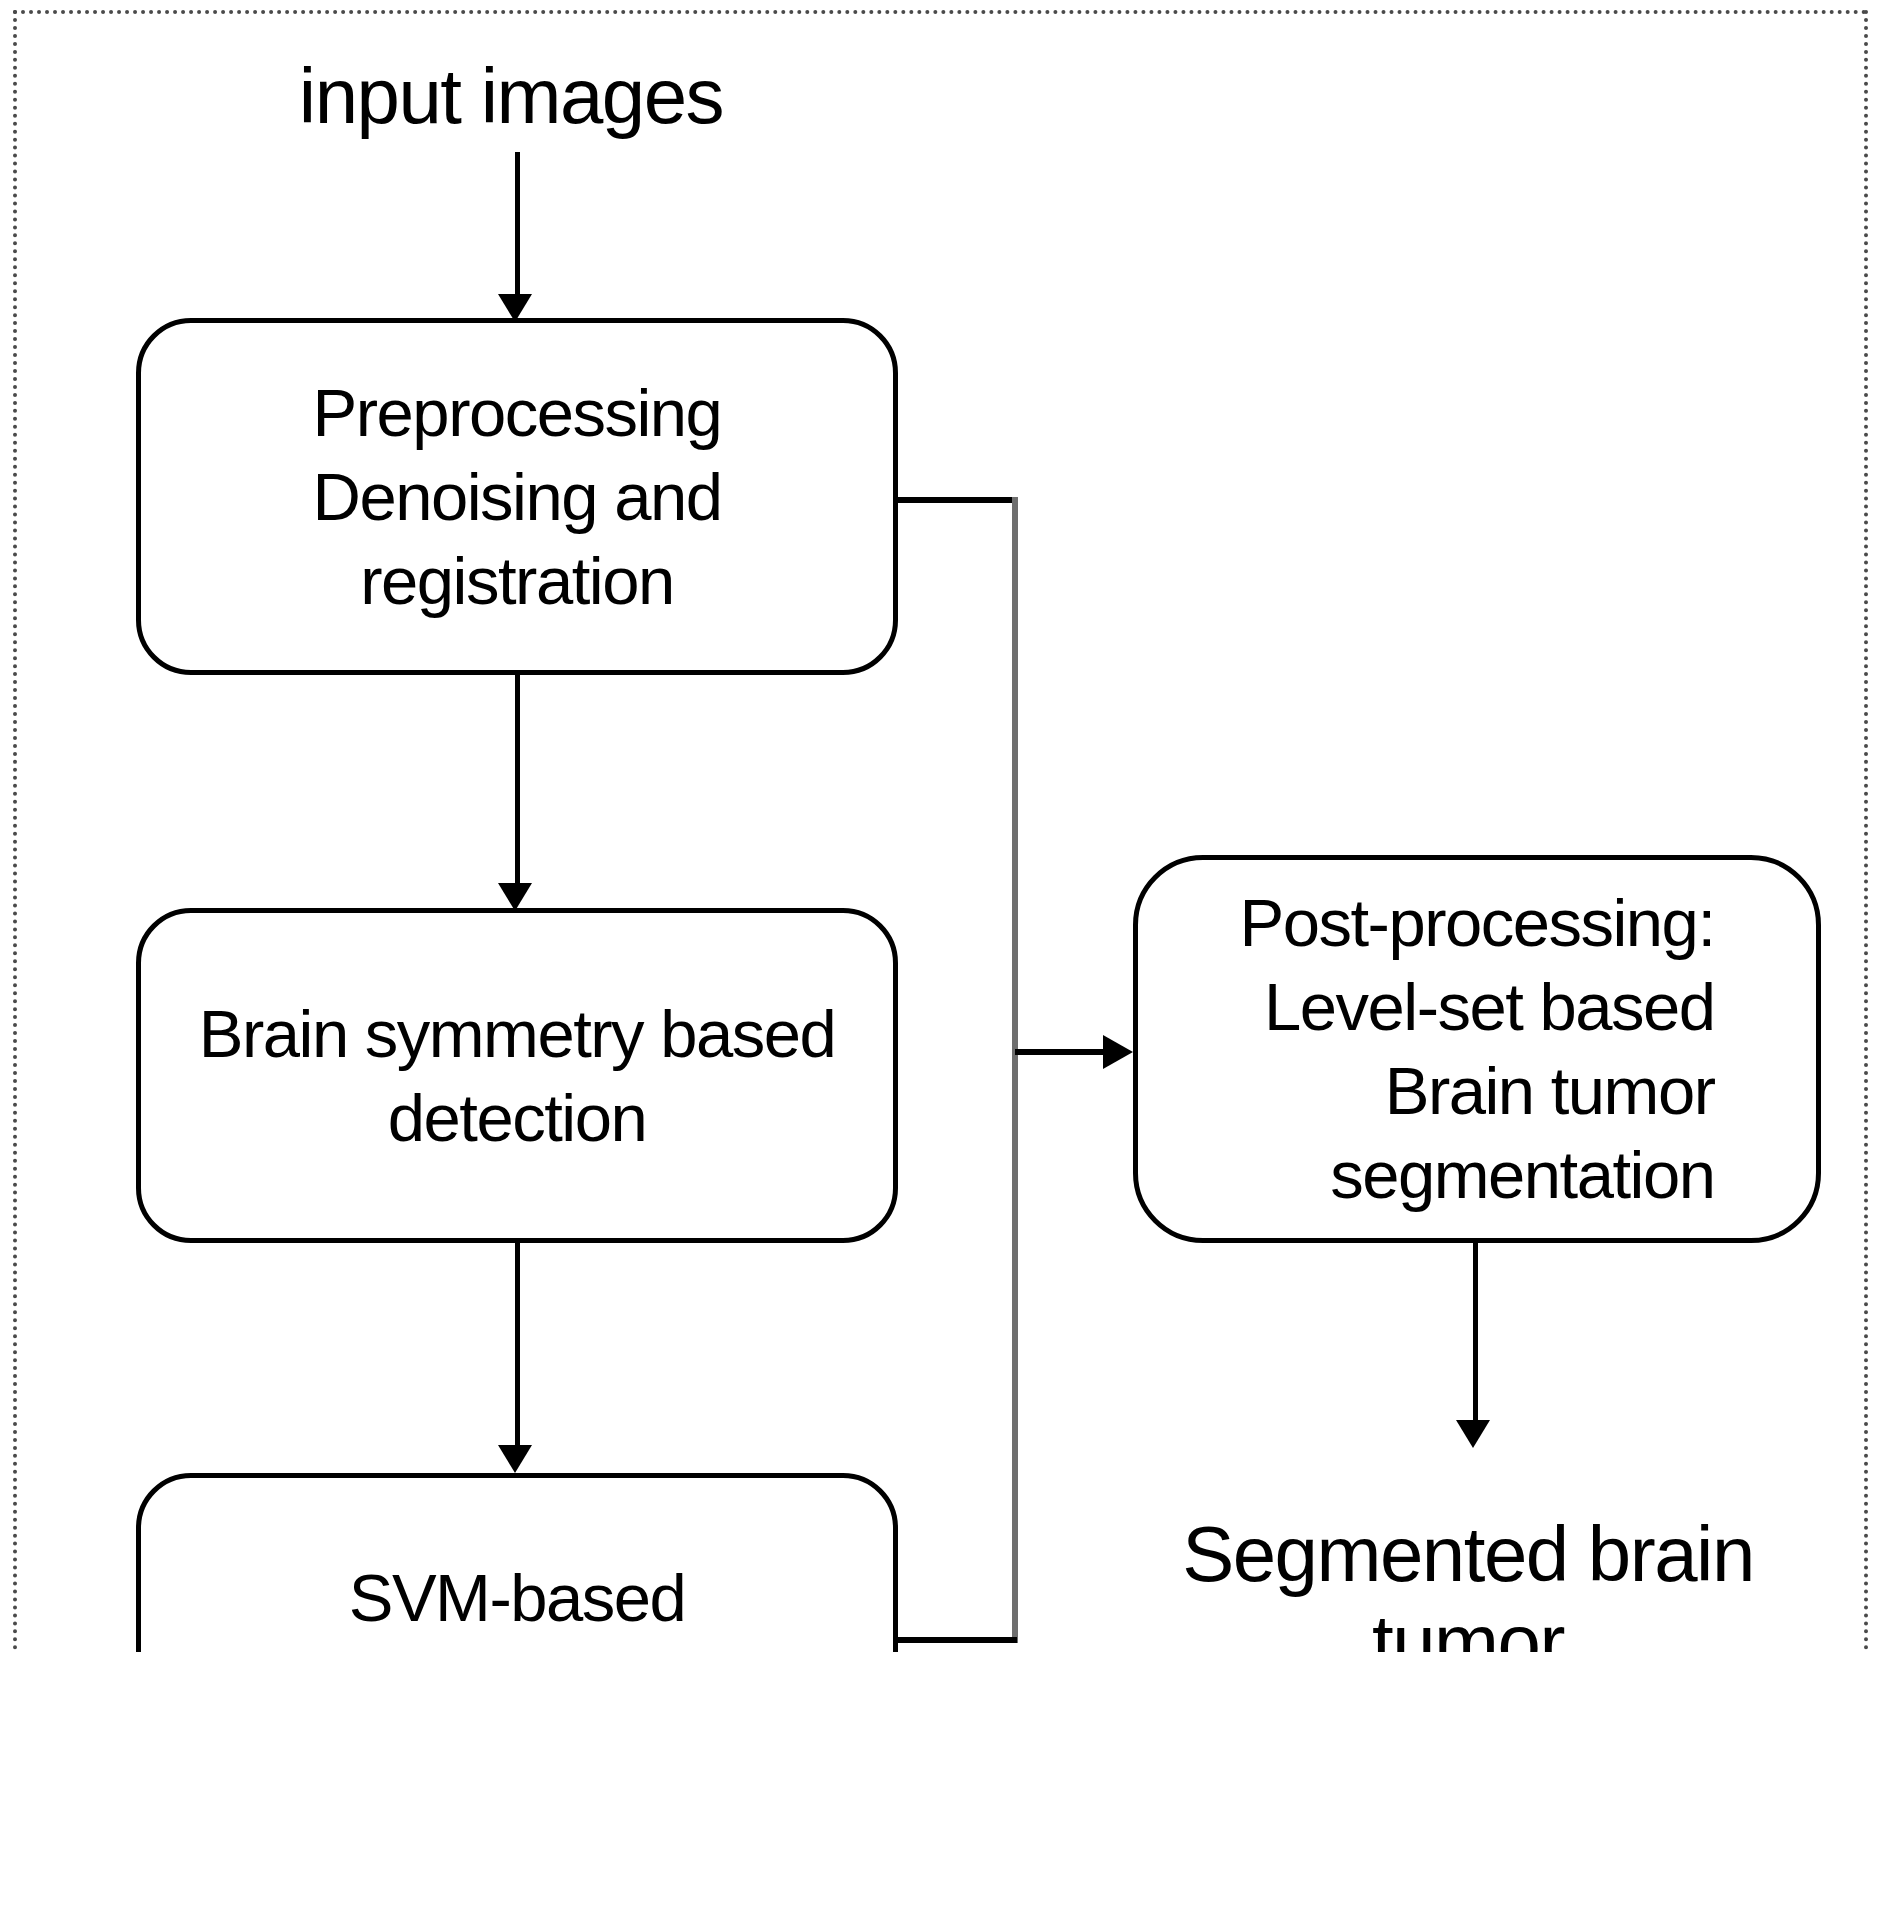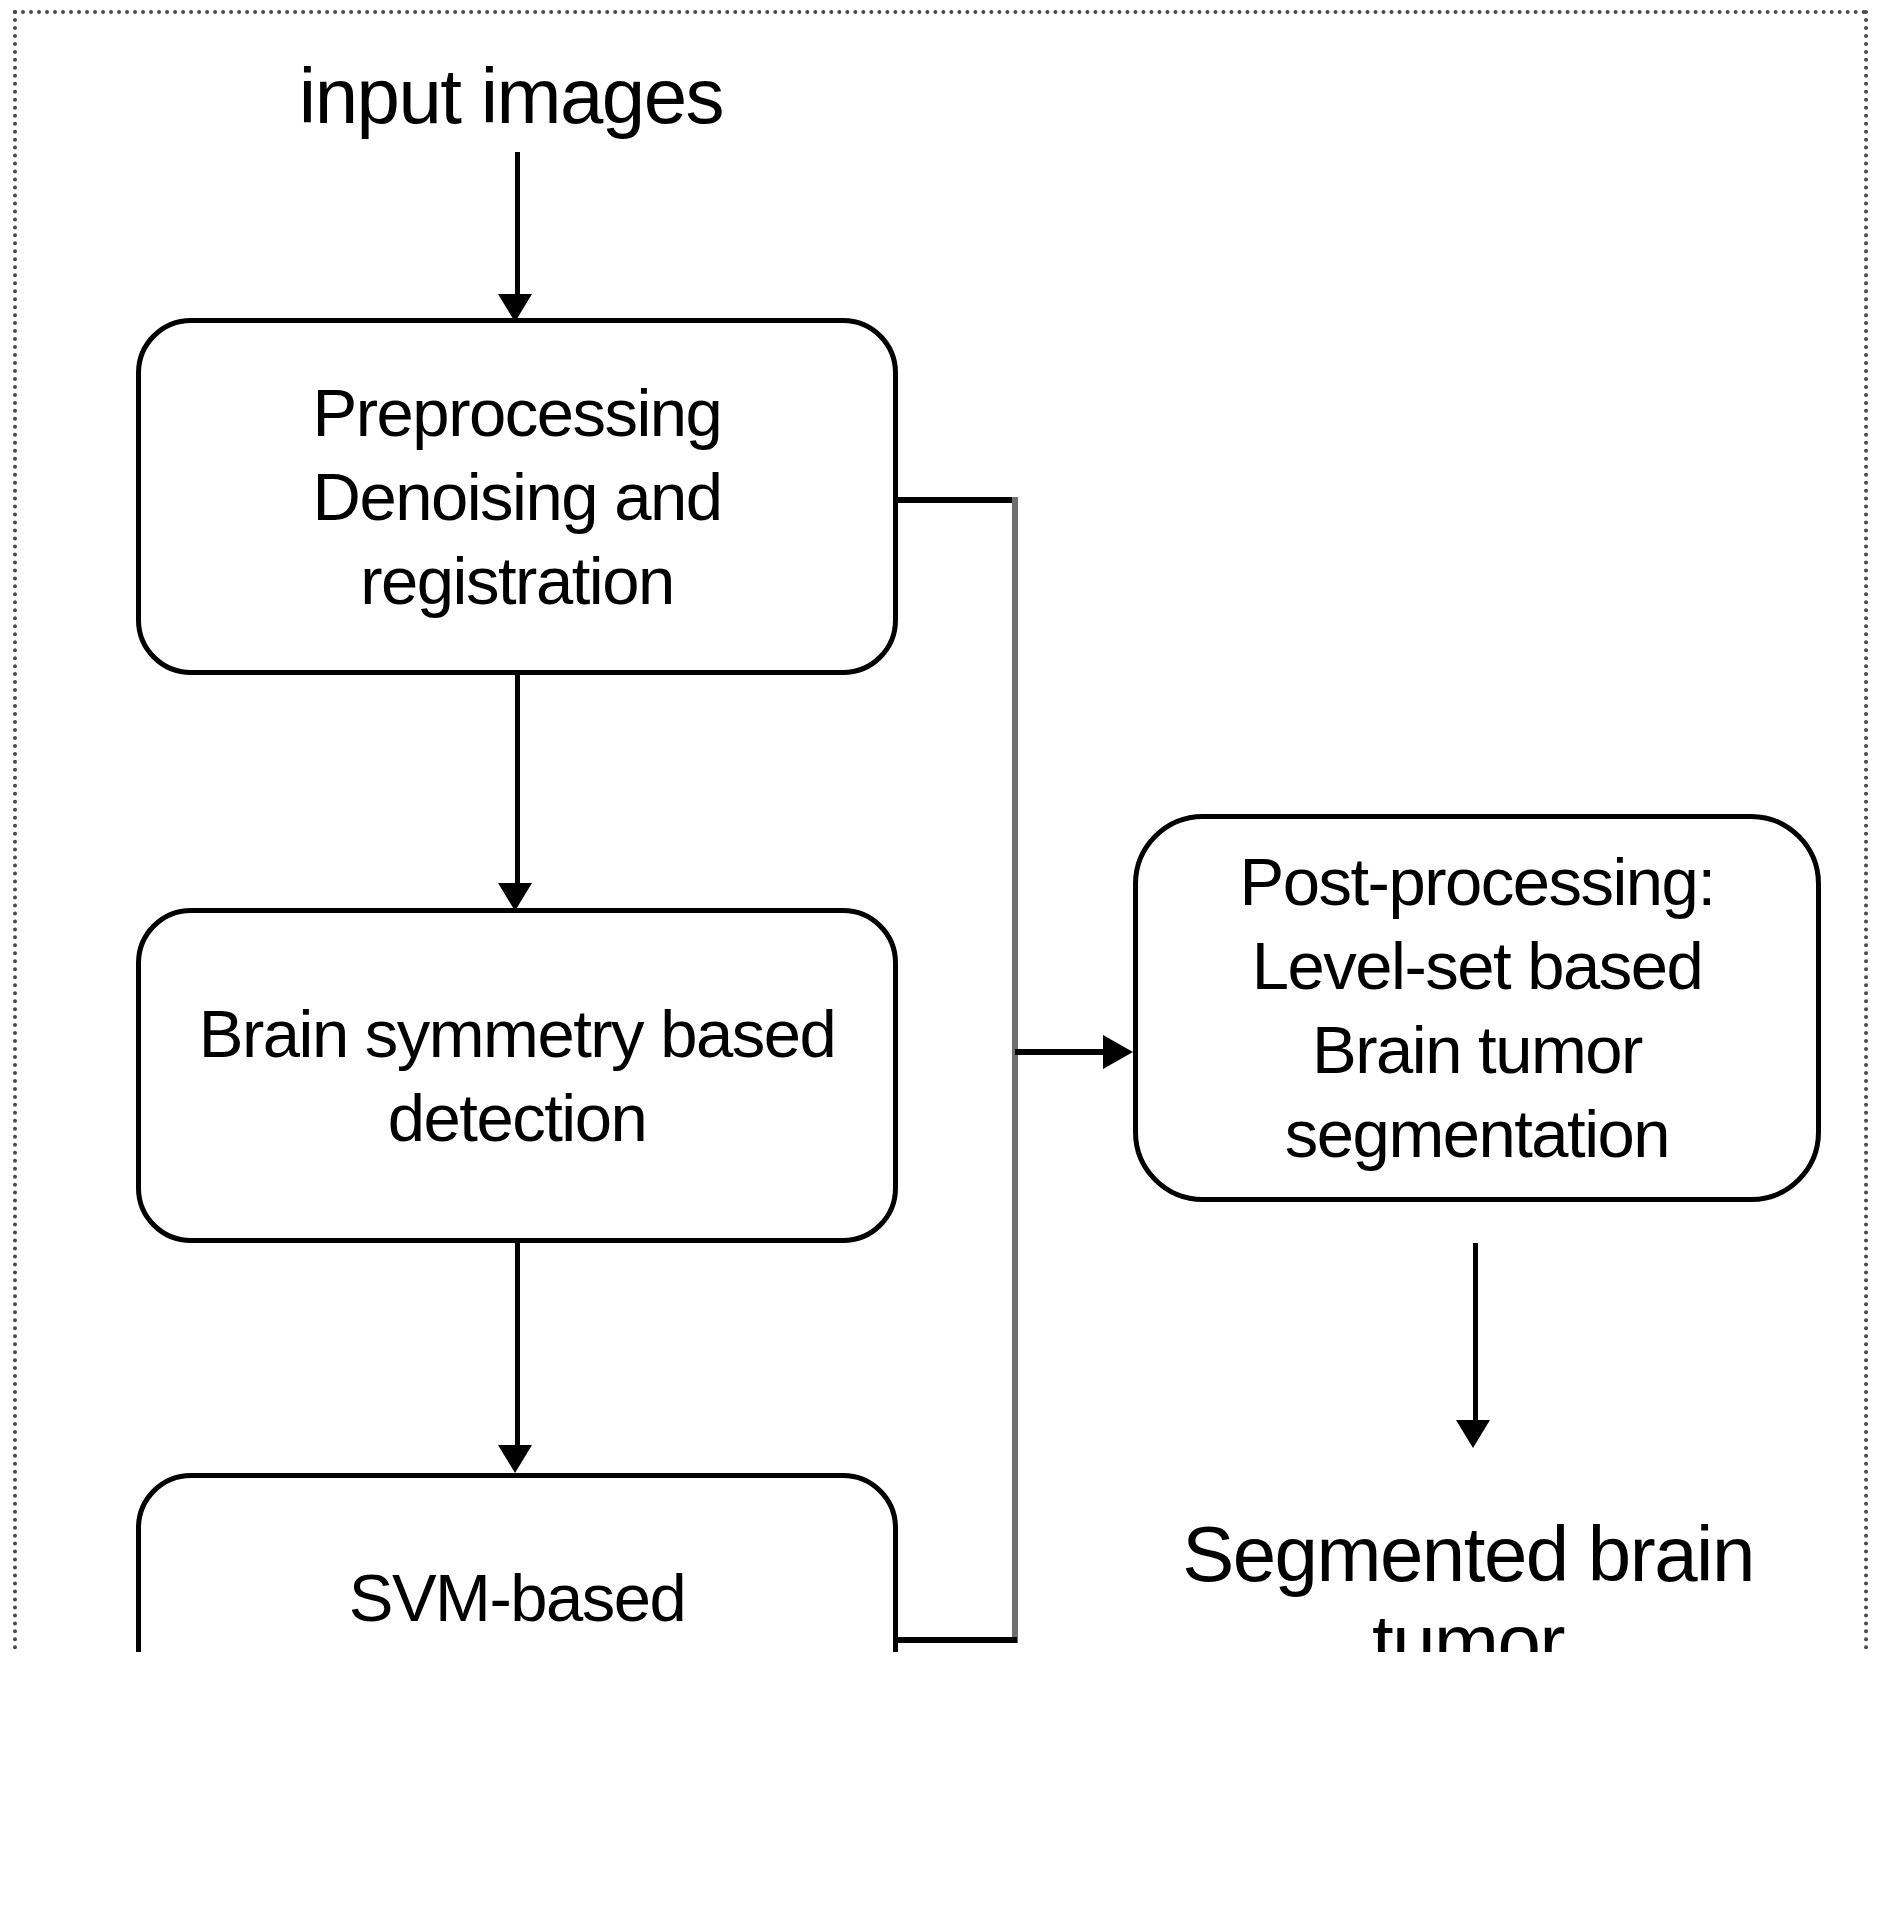--- a/index.html
+++ b/index.html
@@ -50,21 +50,21 @@
   }
   .float-label {
     position: absolute;
     font-size: 78px;
     line-height: 88px;
     text-align: center;
   }
   .box-preprocessing   { left: 136px;  top: 318px;  width: 762px; height: 357px; }
   .box-symmetry        { left: 136px;  top: 908px;  width: 762px; height: 335px; }
   .box-svm             { left: 136px;  top: 1473px; width: 762px; height: 334px; }
-  .box-postprocessing  { left: 1133px; top: 814px;  width: 688px; height: 388px; border-radius: 70px; }
+  .box-postprocessing  { left: 1133px; top: 855px;  width: 688px; height: 388px; border-radius: 70px; text-align: right; }
 
   .shaft-v {
     position: absolute;
     width: 5px;
     background: var(--line, #000);
   }
   .shaft-h {
     position: absolute;
     height: 6px;
     background: var(--line, #000);

